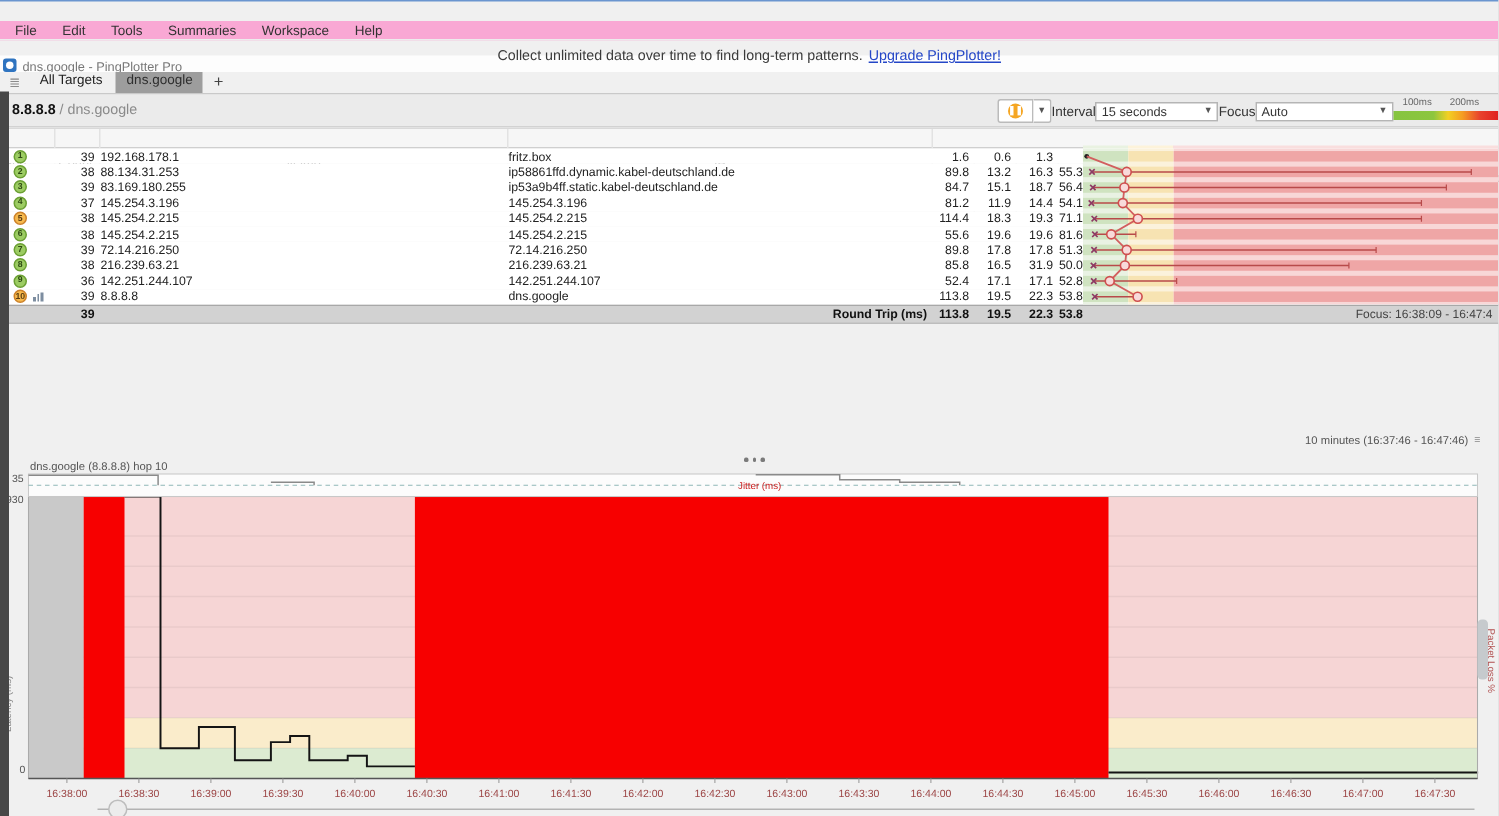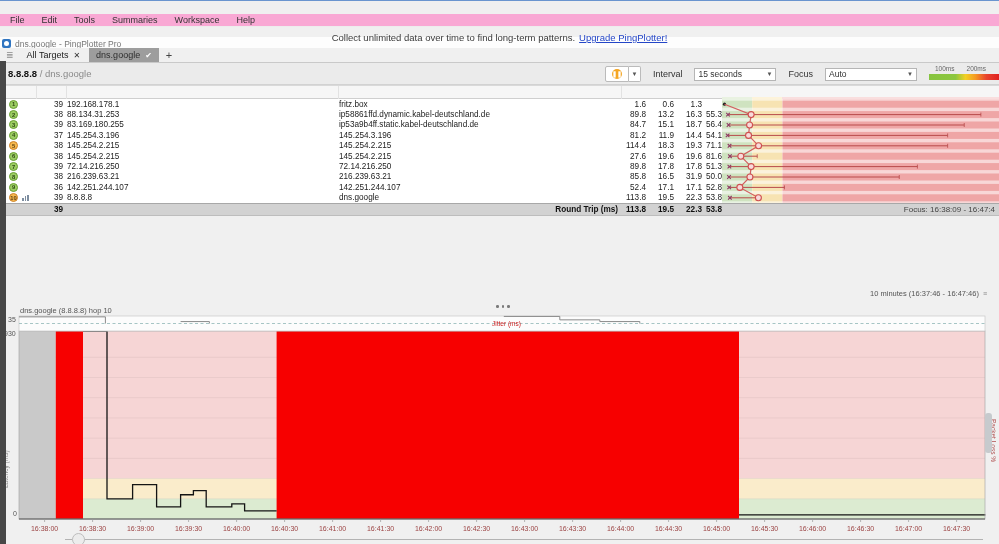--- a/index.html
+++ b/index.html
@@ -8,30 +8,30 @@
   .titlebar{position:absolute;left:0;top:0;width:999px;height:13px;background:#fdfdfd;display:flex;align-items:center;gap:4px;padding-left:2px;box-sizing:border-box;margin-top:36px;}
   .appicon{width:9px;height:9px;background:#2f74c0;border-radius:2px;position:relative;}
   .appicon:after{content:"";position:absolute;left:2px;top:2px;width:5px;height:5px;border-radius:50%;background:#fff;}
   .titletext{font-size:8.5px;color:#777;}
   .menubar{position:absolute;left:0;top:13px;width:999px;height:13px;background:#f9a8d4;display:flex;align-items:center;gap:17px;padding-left:10px;box-sizing:border-box;border-bottom:1px solid #ededed;}
   .menu-item{font-size:9px;color:#333;}
   .banner{position:absolute;left:0;top:26px;width:999px;height:21px;display:flex;align-items:center;justify-content:center;gap:4px;font-size:9.5px;color:#3a3a3a;}
   .banner a{color:#2446c7;text-decoration:underline;font-size:9.5px;}
   .tabbar{position:absolute;left:0;top:47px;width:999px;height:15px;display:flex;align-items:flex-end;gap:2px;padding-left:6px;box-sizing:border-box;border-bottom:1px solid #c9c9c9;background:#f0f0f0;}
   .grid-ico{font-size:9px;color:#8a8a8a;margin-right:4px;line-height:14px;}
-  .tab{height:14px;display:flex;align-items:center;gap:5px;padding:0 7px;font-size:9px;color:#222;}
+  .tab{height:14px;display:flex;align-items:center;gap:17px;padding:0 7px;font-size:9px;color:#222;flex-direction:column;}
   .tab .x{font-size:8px;color:#333;}
   .tab.active{background:#9d9d9d;color:#2e2e2e;}
   .tab.active .chk{color:#fff;font-size:8px;}
   .addtab{font-size:11px;color:#444;padding:0 5px;line-height:14px;}
   .targetbar{position:absolute;left:0;top:62px;width:999px;height:22px;background:#ebebeb;border-bottom:1px solid #d2d2d2;box-sizing:border-box;}
   .tgt{position:absolute;left:8px;top:5px;font-size:9.5px;}
   .tgt b{color:#111;}
   .tgt span{color:#8a8a8a;}
-  .tb-right{position:absolute;right:0;top:2px;height:18px;display:flex;align-items:center;gap:12px;}
+  .tb-right{position:absolute;right:0;top:2px;height:18px;display:flex;align-items:center;gap:0;}
   .pausegrp{display:flex;}
   .pbtn{width:22px;height:14px;background:#fff;border:1px solid #bbb;border-radius:2px 0 0 2px;display:flex;align-items:center;justify-content:center;}
   .pcirc{width:10px;height:10px;border-radius:50%;background:#f5a623;color:#fff;font-size:6px;line-height:10px;text-align:center;font-weight:bold;}
   .pcaret{width:11px;height:14px;background:#fff;border:1px solid #bbb;border-left:none;border-radius:0 2px 2px 0;font-size:6px;color:#555;display:flex;align-items:center;justify-content:center;}
   .lbl{font-size:9px;color:#333;}
   .combo{height:13px;background:#fff;border:1px solid #b5b5b5;font-size:8.5px;display:flex;align-items:center;justify-content:space-between;padding:0 3px;box-sizing:border-box;}
   .combo .car{font-size:6px;color:#555;margin-left:6px;}
   .scalewrap{position:relative;width:70px;height:18px;}
   .scalelabels{position:absolute;top:0;left:0;width:100%;display:flex;gap:12px;padding-left:6px;box-sizing:border-box;}
   .scalelabels span{font-size:6.5px;color:#666;}
@@ -223,21 +223,21 @@
           <div class="num">19.3</div>
           <div class="num">71.1</div>
         </div>
         <div class="trow">
           <div class="hopcell">
             <span class="hopbadge hop-good">6</span>
           </div>
           <div class="num">38</div>
           <div>145.254.2.215</div>
           <div>145.254.2.215</div>
-          <div class="num">27.6</div>
+          <div class="num">55.6</div>
           <div class="num">19.6</div>
           <div class="num">19.6</div>
           <div class="num">81.6</div>
         </div>
         <div class="trow">
           <div class="hopcell">
             <span class="hopbadge hop-good">7</span>
           </div>
           <div class="num">39</div>
           <div>72.14.216.250</div>

